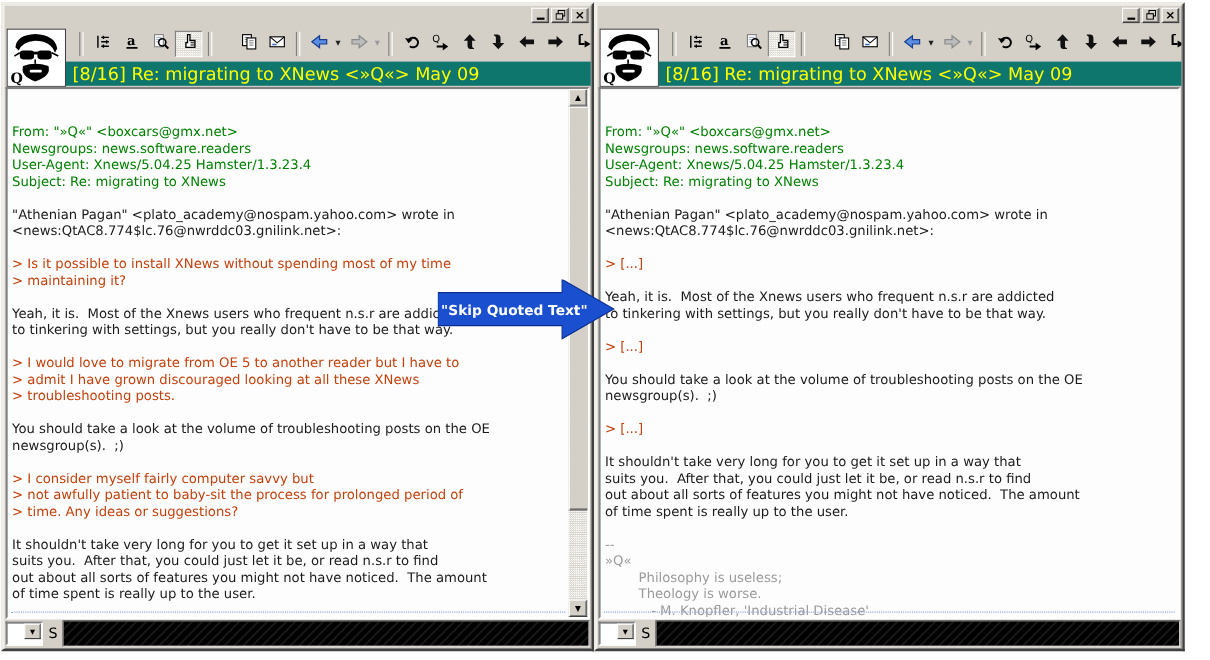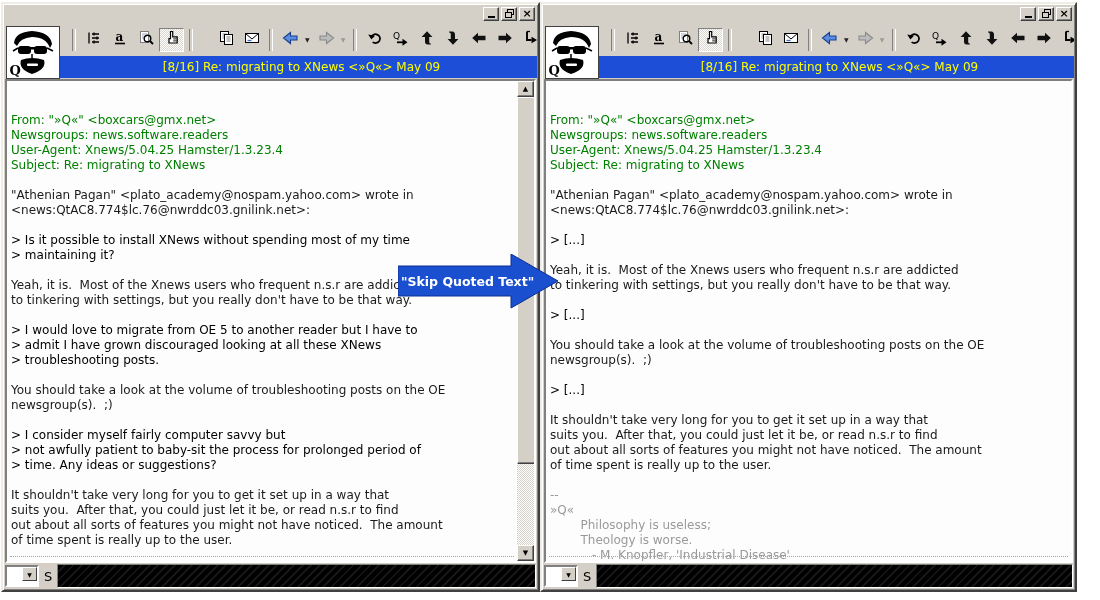--- a/index.html
+++ b/index.html
@@ -26,31 +26,31 @@
   .tbtn{width:25px;height:24px;background:transparent;border:1px solid transparent;
         display:flex;align-items:center;justify-content:center;padding:0;flex:0 0 auto;}
   .tbtn.pressed{border-color:#808080 #fff #fff #808080;
         background:repeating-conic-gradient(#fff 0% 25%,#d9d5cc 0% 50%) 0 0/2px 2px;}
   .tsep{width:2px;height:22px;border-left:1px solid #808080;border-right:1px solid #fff;
         margin:0 4px;flex:0 0 auto;}
   .tgap{width:14px;flex:0 0 auto;}
   .tcaret{font-size:6px;color:#222;margin:0 3px 0 1px;flex:0 0 auto;}
   .tcaret.disabled{color:#9a9a9a;}
 
-  .articlebar{position:absolute;top:52px;left:57px;right:1px;height:22px;background:#1d4ed8;
+  .articlebar{position:absolute;top:52px;left:57px;right:1px;height:22px;background:#0f766e;
               color:#ffff00;display:flex;align-items:center;padding-left:6px;
-              font-size:12px;letter-spacing:0;justify-content:center;}
+              font-size:16px;letter-spacing:0;}
 
   .content{position:absolute;left:2px;right:2px;top:75px;bottom:27px;background:#fdfdfd;
            border:2px solid;border-color:#808080 #fff #fff #808080;overflow:hidden;
            font-size:12px;line-height:15px;white-space:pre;padding:2px 0 0 4px;}
   .line{min-height:15px;}
   .lh{color:#008000;}
   .lt{color:#1a1a1a;}
-  .lq{color:#000000;}
+  .lq{color:#c2410c;}
   .ls{color:#9a9a9a;}
   .endline{position:absolute;left:3px;right:3px;bottom:4px;border-top:1px dotted #8fa6d9;}
   .content.with-scroll .endline{right:20px;}
 
   
   .vscroll{position:absolute;top:0;right:0;bottom:0;width:17px;
            background:repeating-conic-gradient(#fff 0% 25%,#d4d0c8 0% 50%) 0 0/2px 2px;}
   .sbtn{position:absolute;left:0;width:17px;height:16px;background:#d4d0c8;border:1px solid;
         border-color:#fff #404040 #404040 #fff;box-shadow:inset -1px -1px 0 #808080;
         font-size:7px;color:#000;display:flex;align-items:center;justify-content:center;padding:0;}

